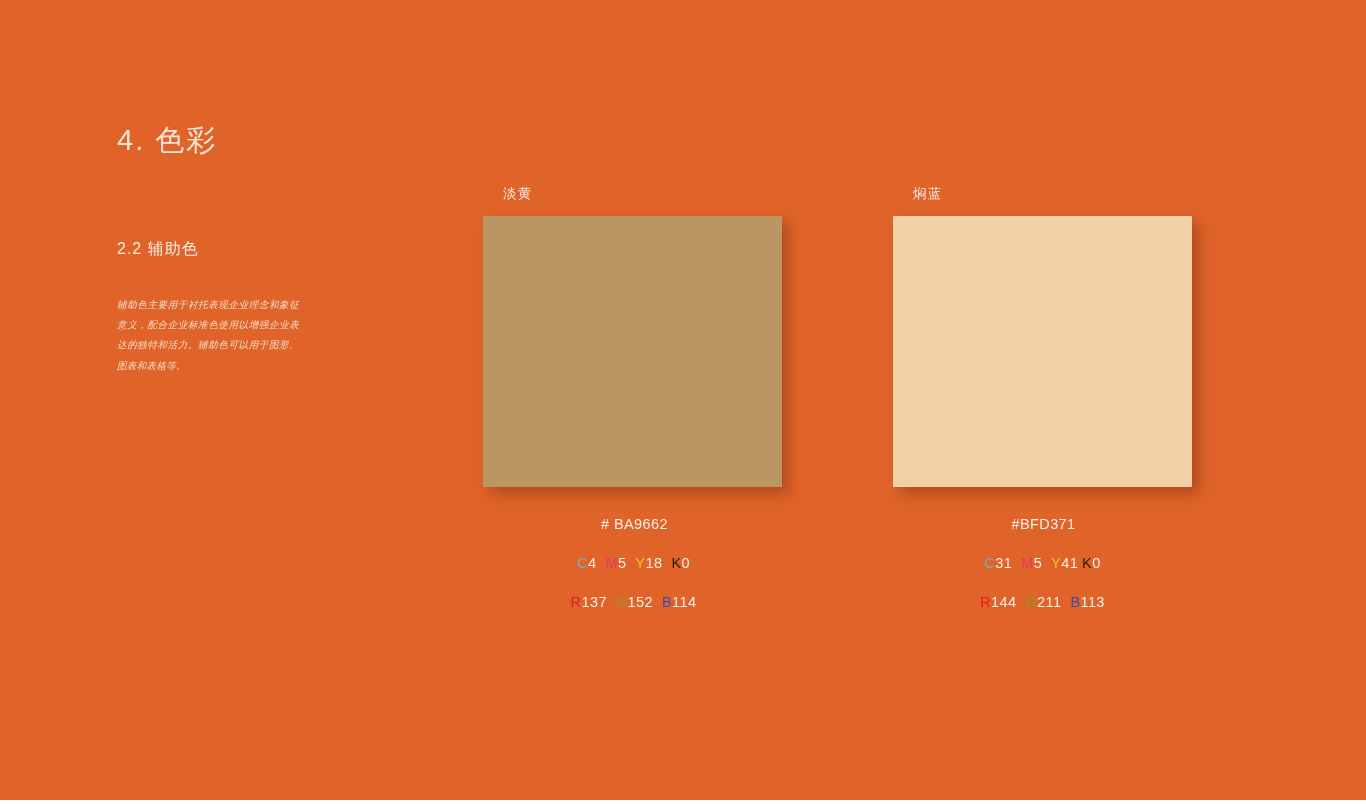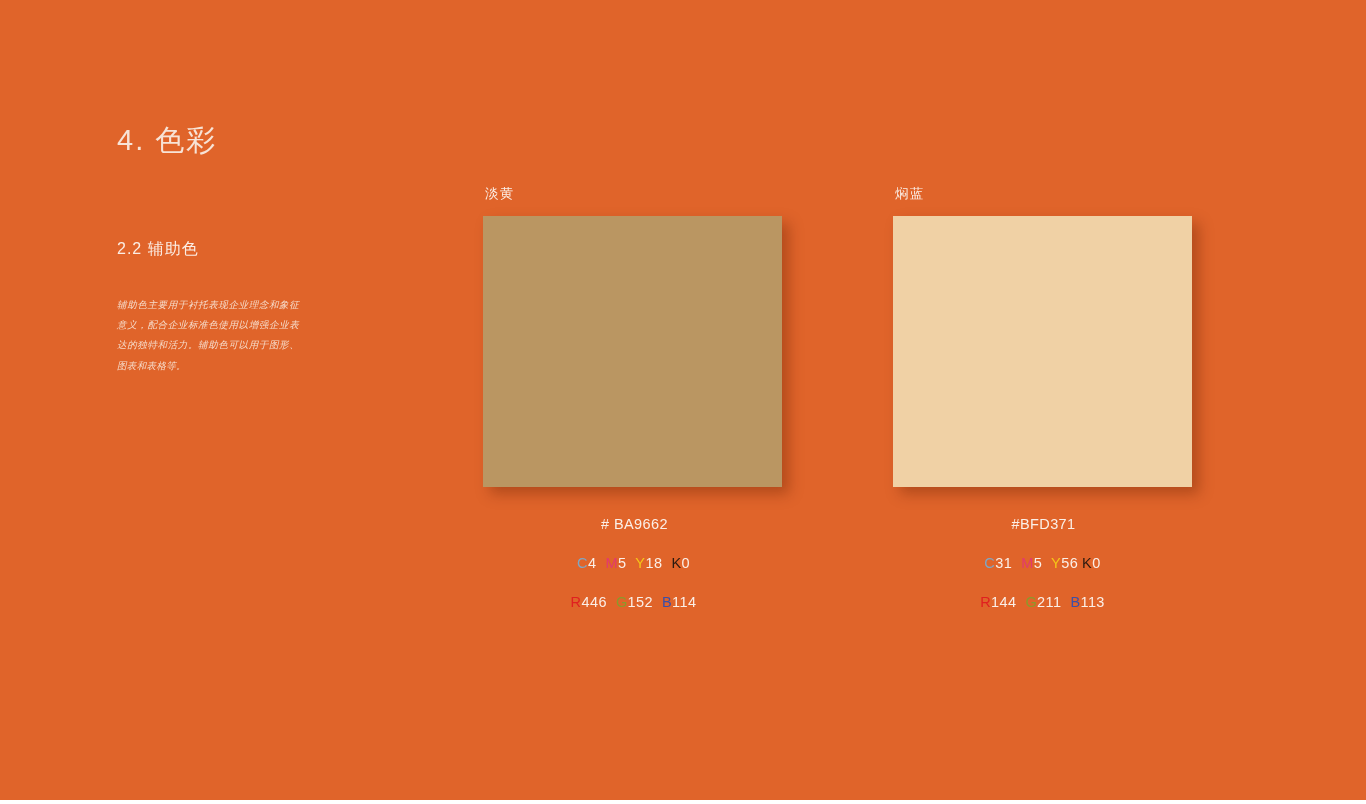--- a/index.html
+++ b/index.html
@@ -68,21 +68,21 @@
     position: absolute;
     top: 185px;
   }
   #swatch-card-1 { left: 483px; }
   #swatch-card-2 { left: 893px; }
 
   .swatch-name {
     font-size: 13.5px;
     letter-spacing: 1.2px;
     color: #FBEEE6;
-    margin: 0 0 13px 2px;
+    margin: 0 0 13px 20px;
     white-space: nowrap;
   }
   .swatch-chip {
     width: 299px;
     height: 271px;
     box-shadow: 7px 7px 13px rgba(90, 26, 0, 0.34);
   }
   .swatch-values {
     margin-top: 29px;
     text-align: center;
@@ -121,28 +121,28 @@
   <div id="section-heading">2.2 辅助色</div>
 
   <div id="section-body">辅助色主要用于衬托表现企业理念和象征意义，配合企业标准色使用以增强企业表达的独特和活力。辅助色可以用于图形、图表和表格等。</div>
 
   <div class="swatch-card" id="swatch-card-1">
     <div class="swatch-name">淡黄</div>
     <div class="swatch-chip" style="background: rgb(186, 150, 98);"></div>
     <div class="swatch-values">
       <div class="value-row" id="hex-row-1"># BA9662</div>
       <div class="value-row" id="cmyk-row-1"><span class="chan chan-c">C</span><span>4</span><span class="sep"></span><span class="chan chan-m">M</span><span>5</span><span class="sep"></span><span class="chan chan-y">Y</span><span>18</span><span class="sep"></span><span class="chan chan-k">K</span><span>0</span></div>
-      <div class="value-row" id="rgb-row-1"><span class="chan chan-r">R</span><span>446</span><span class="sep"></span><span class="chan chan-g">G</span><span>152</span><span class="sep"></span><span class="chan chan-b">B</span><span>114</span></div>
+      <div class="value-row" id="rgb-row-1"><span class="chan chan-r">R</span><span>137</span><span class="sep"></span><span class="chan chan-g">G</span><span>152</span><span class="sep"></span><span class="chan chan-b">B</span><span>114</span></div>
     </div>
   </div>
 
   <div class="swatch-card" id="swatch-card-2">
     <div class="swatch-name">焖蓝</div>
     <div class="swatch-chip" style="background: rgb(240, 209, 165);"></div>
     <div class="swatch-values">
       <div class="value-row" id="hex-row-2">#BFD371</div>
-      <div class="value-row" id="cmyk-row-2"><span class="chan chan-c">C</span><span>31</span><span class="sep"></span><span class="chan chan-m">M</span><span>5</span><span class="sep"></span><span class="chan chan-y">Y</span><span>56</span><span class="sep-narrow"></span><span class="chan chan-k">K</span><span>0</span></div>
+      <div class="value-row" id="cmyk-row-2"><span class="chan chan-c">C</span><span>31</span><span class="sep"></span><span class="chan chan-m">M</span><span>5</span><span class="sep"></span><span class="chan chan-y">Y</span><span>41</span><span class="sep-narrow"></span><span class="chan chan-k">K</span><span>0</span></div>
       <div class="value-row" id="rgb-row-2"><span class="chan chan-r">R</span><span>144</span><span class="sep"></span><span class="chan chan-g">G</span><span>211</span><span class="sep"></span><span class="chan chan-b">B</span><span>113</span></div>
     </div>
   </div>
 
   <div id="bottom-strip"></div>
 </div>
 
 </body></html>

